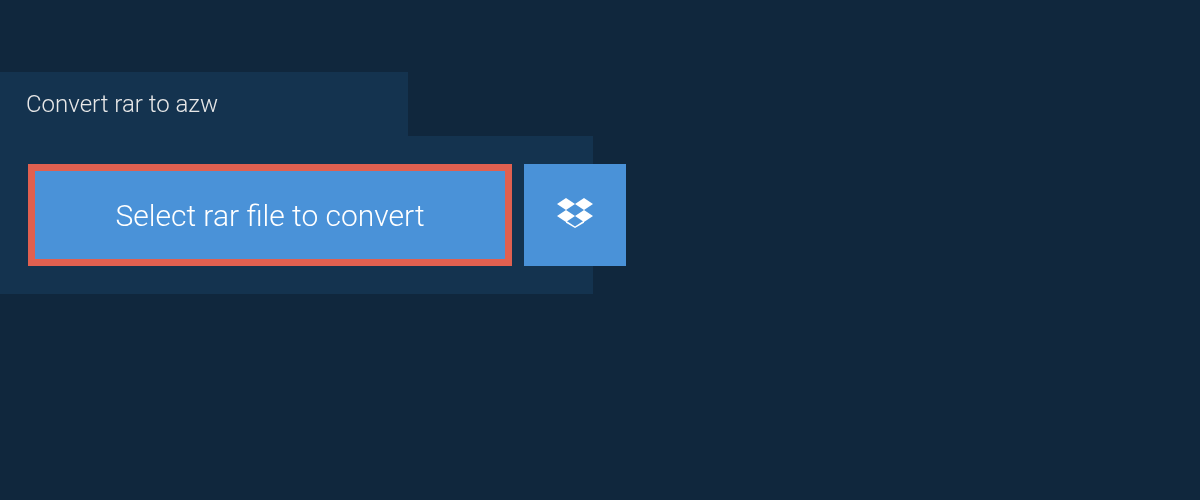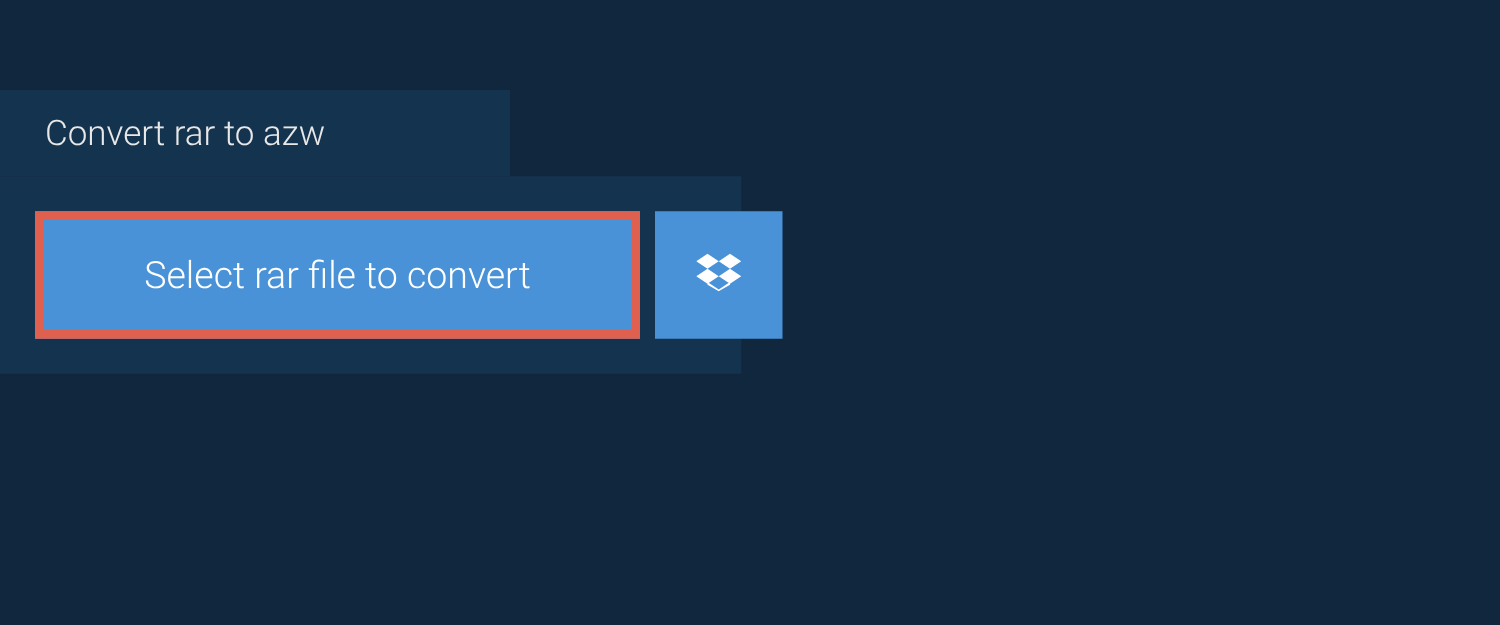--- a/index.html
+++ b/index.html
@@ -14,23 +14,23 @@
       font-family: -apple-system, BlinkMacSystemFont, "Segoe UI", Roboto, "Helvetica Neue", Arial, sans-serif;
       font-weight: 300;
       overflow: hidden;
     }
     .tab-container {
       padding-top: 72px;
     }
     .tab {
       background: #14334f;
       color: #e8e8e8;
-      font-size: 28px;
+      font-size: 24px;
       font-weight: 300;
-      padding: 18px 36px;
+      padding: 18px 26px;
       display: inline-block;
       width: 408px;
     }
     .panel {
       background: #14334f;
       padding: 28px;
       display: flex;
       gap: 12px;
       width: 593px;
     }

